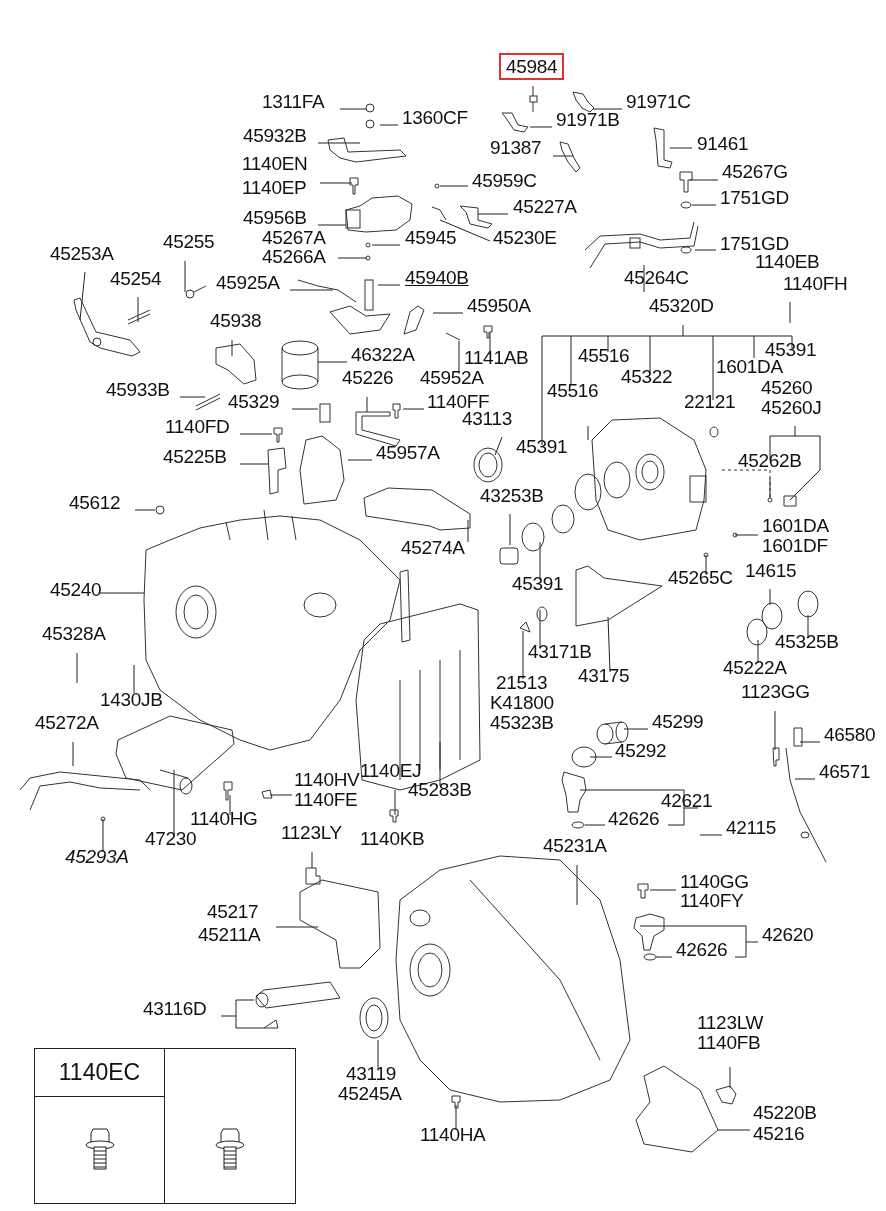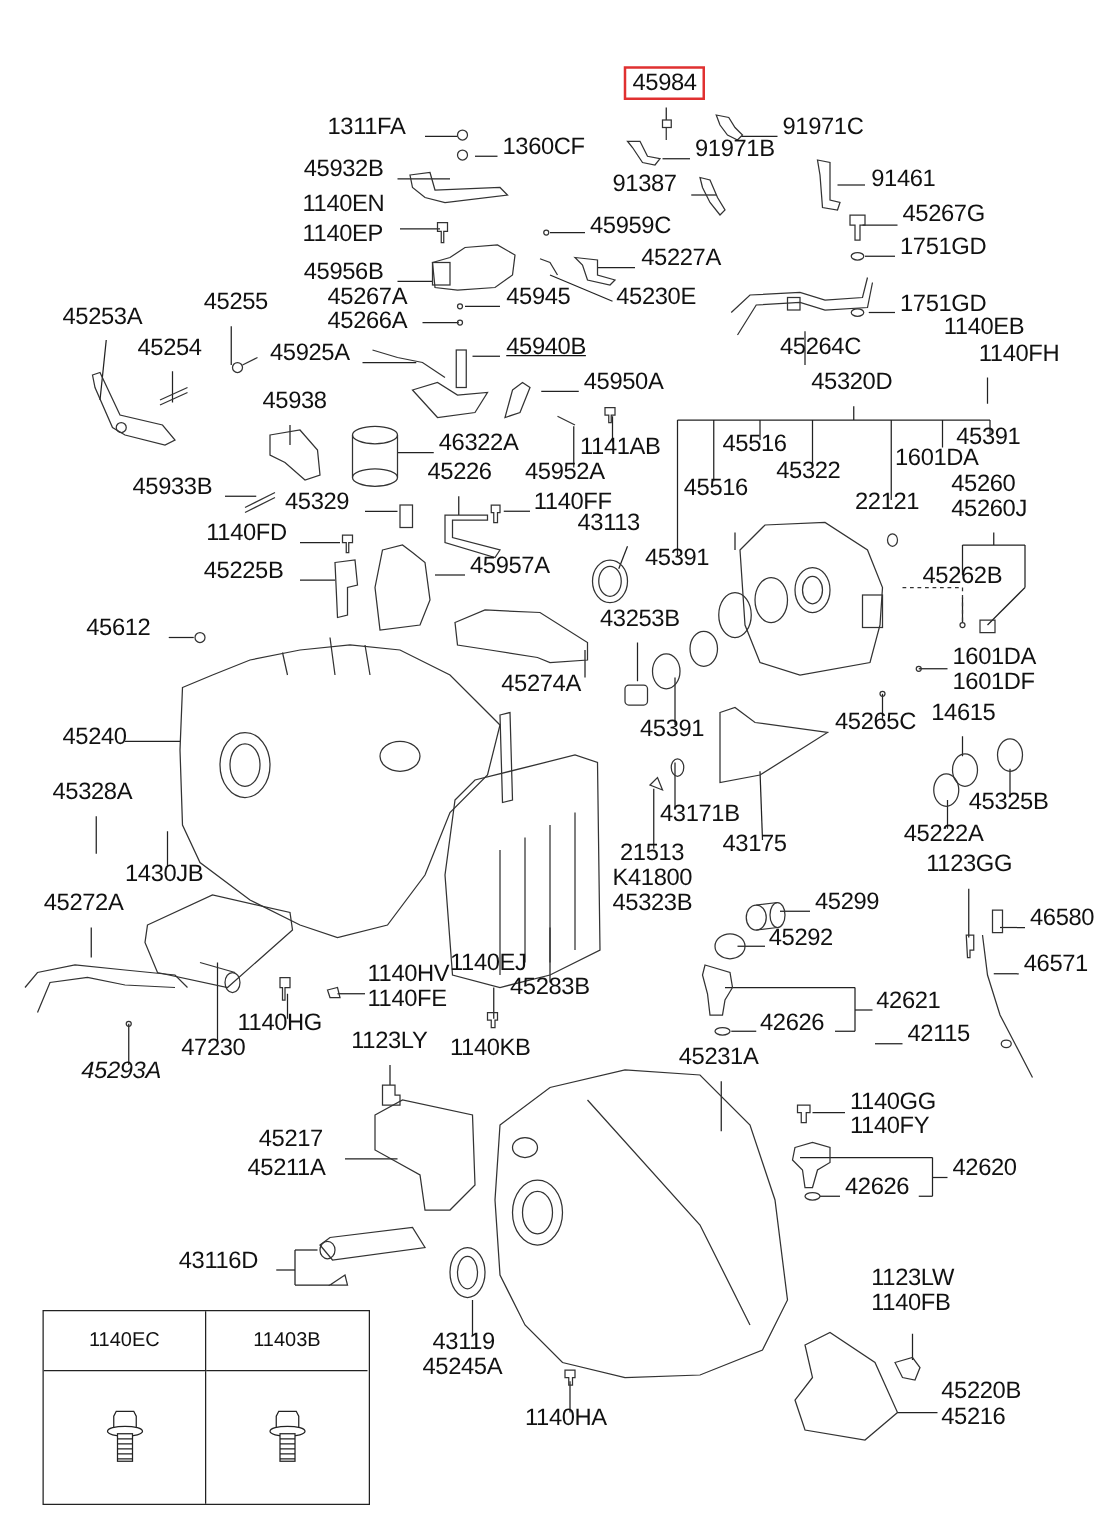--- a/index.html
+++ b/index.html
@@ -4,21 +4,21 @@
 <style>
   html, body { margin:0; padding:0; background:#ffffff; }
   body { width:886px; height:1211px; position:relative; overflow:hidden;
          font-family:"Liberation Sans", sans-serif; color:#111; }
   #diagram { position:absolute; left:0; top:0; width:886px; height:1211px; }
   .lbl { position:absolute; font-size:19px; line-height:19px; white-space:nowrap; color:#111;
          letter-spacing:-0.3px; }
   .hl { outline:2px solid #e03030; outline-offset:2px; }
   .tbl { position:absolute; left:34px; top:1048px; width:260px; height:154px; border:1px solid #222; }
   .tbl .hd { position:absolute; top:0; height:47px; width:129px; border-bottom:1px solid #222;
-             font-size:16px; text-align:center; line-height:47px; }
+             font-size:23px; text-align:center; line-height:47px; }
   .tbl .c1 { left:0; border-right:1px solid #222; }
   .tbl .c2 { left:130px; }
   .tbl .cell { position:absolute; top:48px; height:106px; width:129px; }
   .tbl .cell.c1 { border-right:1px solid #222; }
 </style>
 </head>
 <body>
 
 <svg id="diagram" viewBox="0 0 886 1211" xmlns="http://www.w3.org/2000/svg">
   <g fill="none" stroke="#222" stroke-width="1">
@@ -369,21 +369,21 @@
     <div class="lbl" style="left: 490px; top: 693px;">K41800</div>
     <div class="lbl" style="left: 35px; top: 713px;">45272A</div>
     <div class="lbl" style="left: 490px; top: 713px;">45323B</div>
     <div class="lbl" style="left: 652px; top: 712px;">45299</div>
     <div class="lbl" style="left: 824px; top: 725px;">46580</div>
     <div class="lbl" style="left: 615px; top: 741px;">45292</div>
     <div class="lbl" style="left: 819px; top: 762px;">46571</div>
     <div class="lbl" style="left: 294px; top: 770px;">1140HV</div>
     <div class="lbl" style="left: 408px; top: 780px;">45283B</div>
     <div class="lbl" style="left: 294px; top: 790px;">1140FE</div>
-    <div class="lbl" style="left: 701px; top: 791px; text-align: center;">42621</div>
+    <div class="lbl" style="left: 661px; top: 791px; text-align: center;">42621</div>
     <div class="lbl" style="left: 190px; top: 809px;">1140HG</div>
     <div class="lbl" style="left: 360px; top: 761px;">1140EJ</div>
     <div class="lbl" style="left: 608px; top: 809px;">42626</div>
     <div class="lbl" style="left: 726px; top: 818px;">42115</div>
     <div class="lbl" style="left: 281px; top: 823px;">1123LY</div>
     <div class="lbl" style="left: 145px; top: 829px;">47230</div>
     <div class="lbl" style="left: 360px; top: 829px;">1140KB</div>
     <div class="lbl" style="left: 543px; top: 836px;">45231A</div>
     <div class="lbl" style="left: 65px; top: 847px; font-style: italic;">45293A</div>
     <div class="lbl" style="left: 680px; top: 872px;">1140GG</div>
@@ -397,21 +397,20 @@
     <div class="lbl" style="left: 697px; top: 1033px;">1140FB</div>
     <div class="lbl" style="left: 346px; top: 1064px;">43119</div>
     <div class="lbl" style="left: 338px; top: 1084px;">45245A</div>
     <div class="lbl" style="left: 753px; top: 1103px;">45220B</div>
     <div class="lbl" style="left: 753px; top: 1124px;">45216</div>
     <div class="lbl" style="left: 420px; top: 1125px;">1140HA</div>
   </div>
 
 <div class="tbl">
   <div class="hd c1">1140EC</div>
-  <div class="hd c2">11403B</div>
   <div class="cell c1">
     <svg width="129" height="106" viewBox="0 0 129 106">
       <g fill="#fff" stroke="#222" stroke-width="1">
         <path d="M58 32 L72 32 L74 36 L74 46 L56 46 L56 36 Z"></path>
         <ellipse cx="65" cy="48" rx="14" ry="4"></ellipse>
         <rect x="59" y="50" width="12" height="22"></rect>
         <path d="M59 54 L71 54 M59 58 L71 58 M59 62 L71 62 M59 66 L71 66 M59 70 L71 70"></path>
       </g>
     </svg>
   </div>

